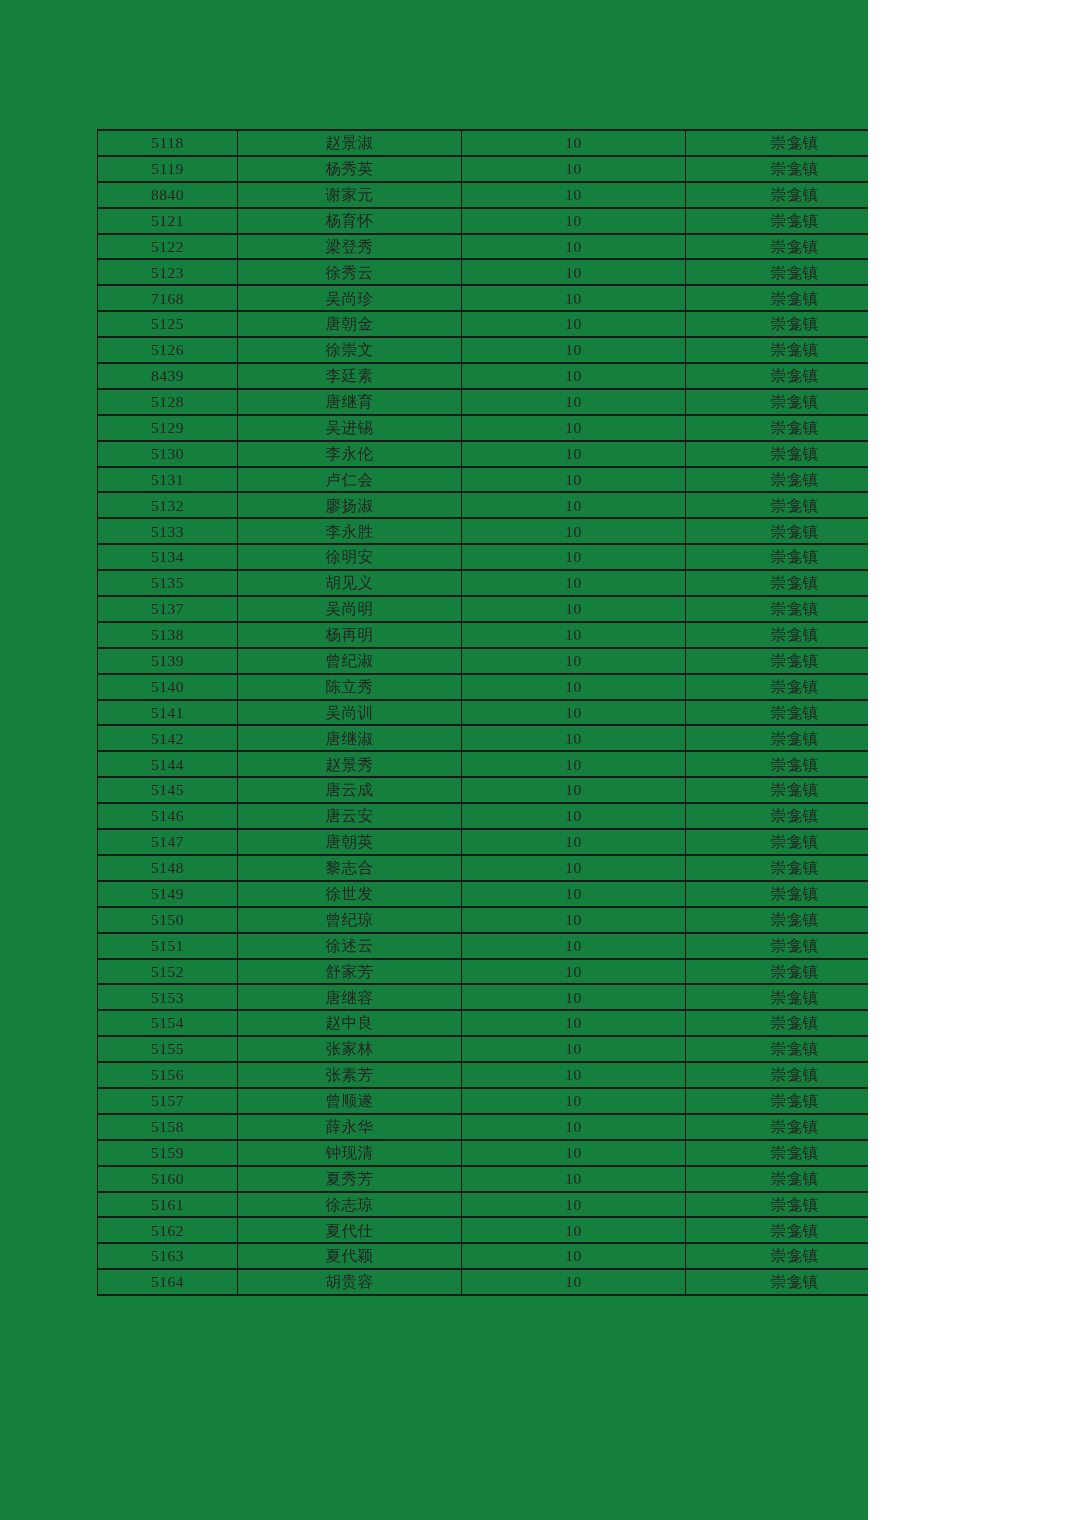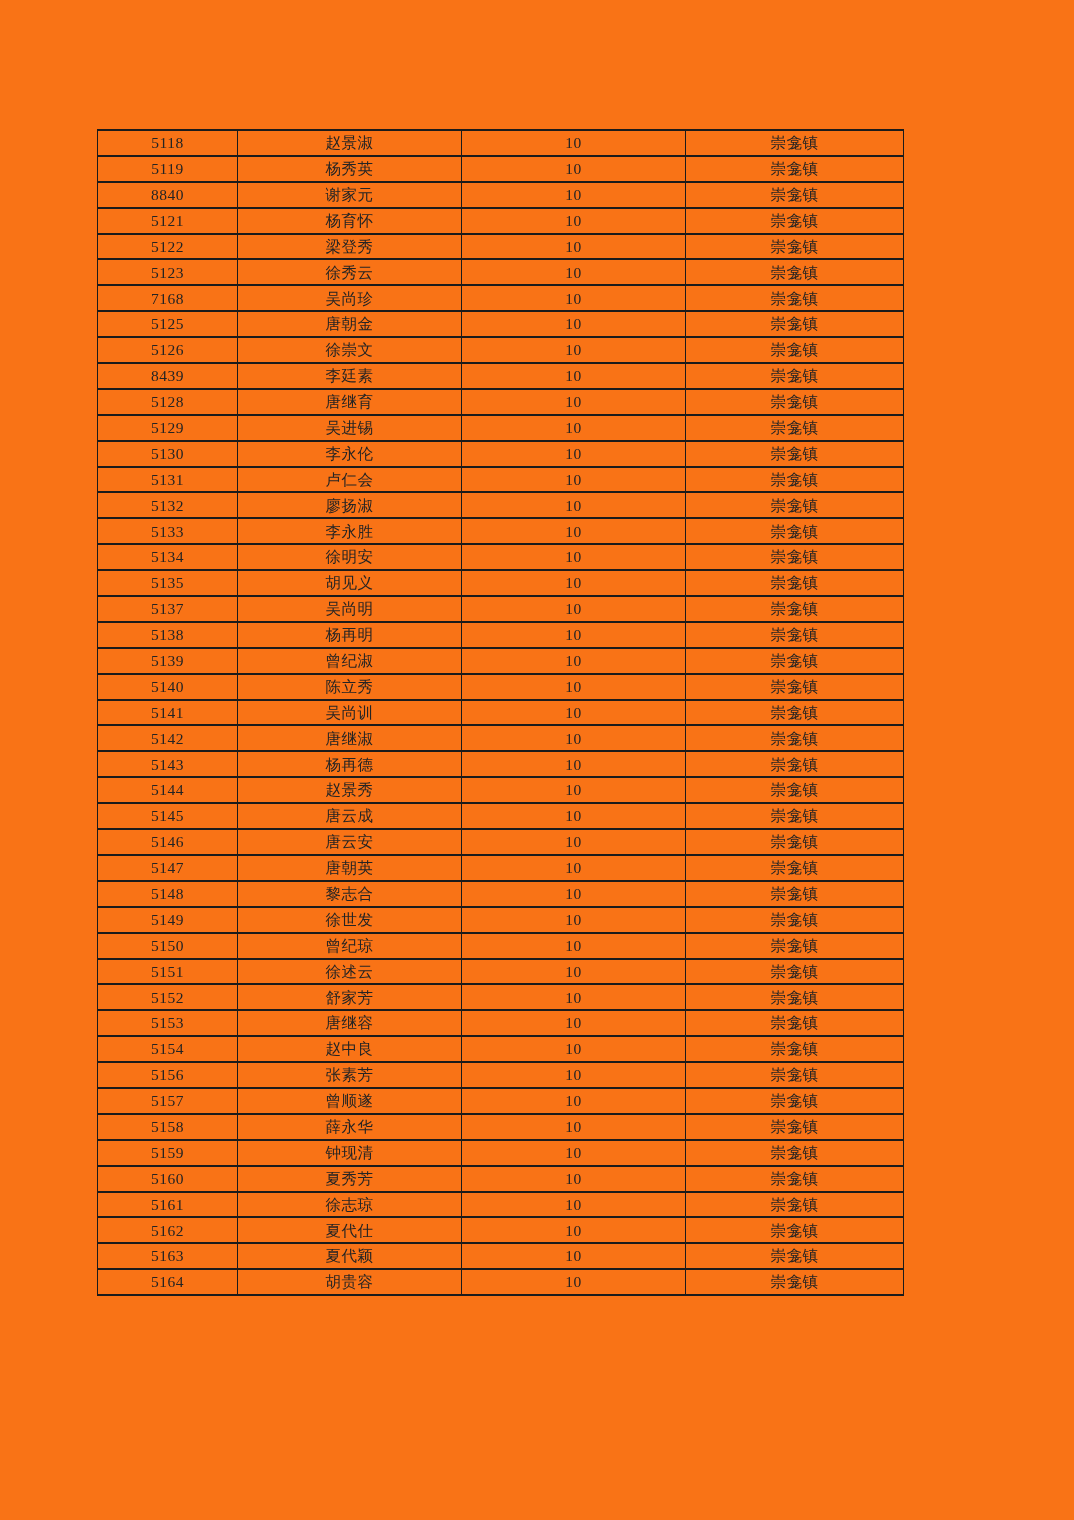--- a/index.html
+++ b/index.html
@@ -9,23 +9,23 @@
   body {
     width: 1074px;
     height: 1520px;
     background: #ffffff;
     font-family: "Liberation Serif", "DejaVu Serif", serif;
     color: #1f1f1f;
     position: relative;
   }
   .page {
     position: relative;
-    width: 1074px;
+    width: 868px;
     height: 1520px;
-    background: #f97316;
+    background: #15803d;
     overflow: hidden;
   }
   table.roster {
     position: absolute;
     left: 97px;
     top: 129px;
     width: 806px;
     border-collapse: collapse;
     table-layout: fixed;
   }
@@ -200,26 +200,20 @@
           <td>10</td>
           <td>崇龛镇</td>
         </tr>
         <tr>
           <td>5142</td>
           <td>唐继淑</td>
           <td>10</td>
           <td>崇龛镇</td>
         </tr>
         <tr>
-          <td>5143</td>
-          <td>杨再德</td>
-          <td>10</td>
-          <td>崇龛镇</td>
-        </tr>
-        <tr>
           <td>5144</td>
           <td>赵景秀</td>
           <td>10</td>
           <td>崇龛镇</td>
         </tr>
         <tr>
           <td>5145</td>
           <td>唐云成</td>
           <td>10</td>
           <td>崇龛镇</td>
@@ -268,20 +262,26 @@
         </tr>
         <tr>
           <td>5153</td>
           <td>唐继容</td>
           <td>10</td>
           <td>崇龛镇</td>
         </tr>
         <tr>
           <td>5154</td>
           <td>赵中良</td>
+          <td>10</td>
+          <td>崇龛镇</td>
+        </tr>
+        <tr>
+          <td>5155</td>
+          <td>张家林</td>
           <td>10</td>
           <td>崇龛镇</td>
         </tr>
         <tr>
           <td>5156</td>
           <td>张素芳</td>
           <td>10</td>
           <td>崇龛镇</td>
         </tr>
         <tr>

